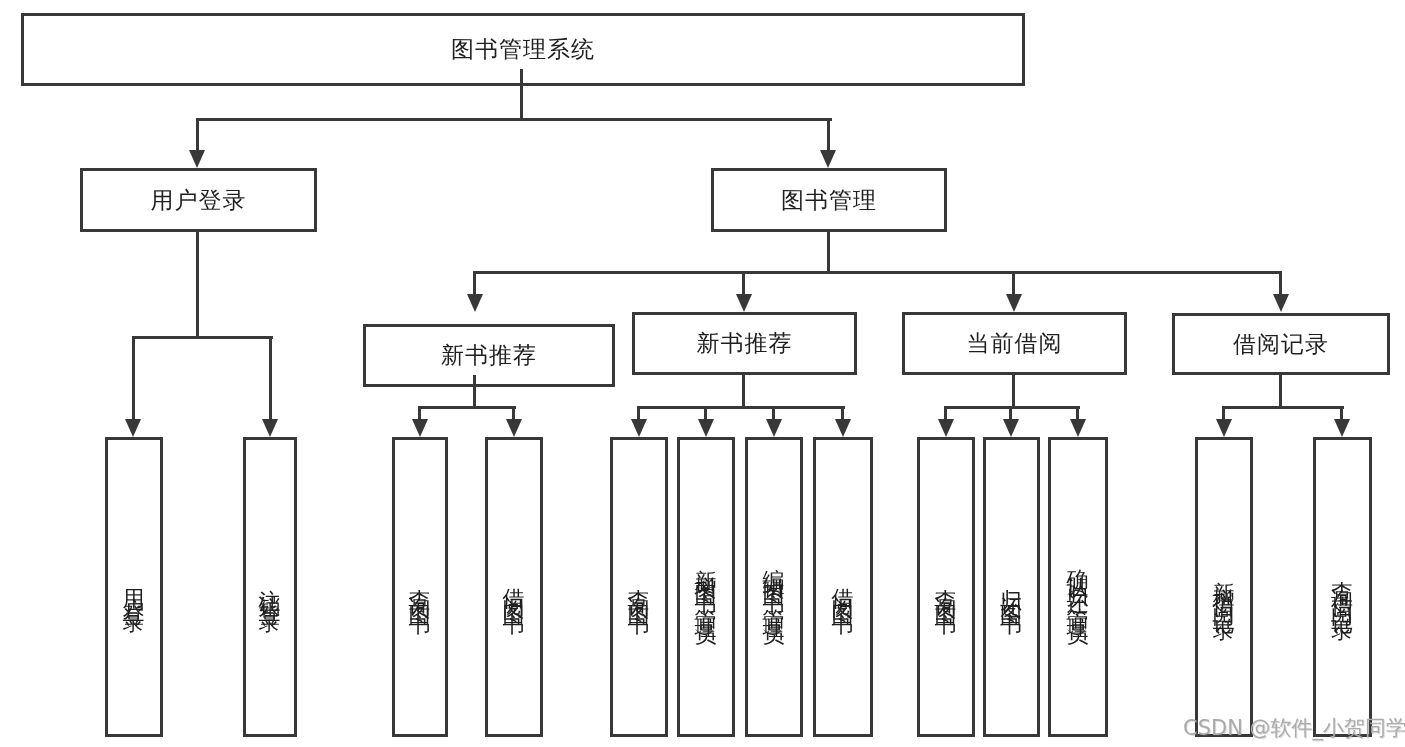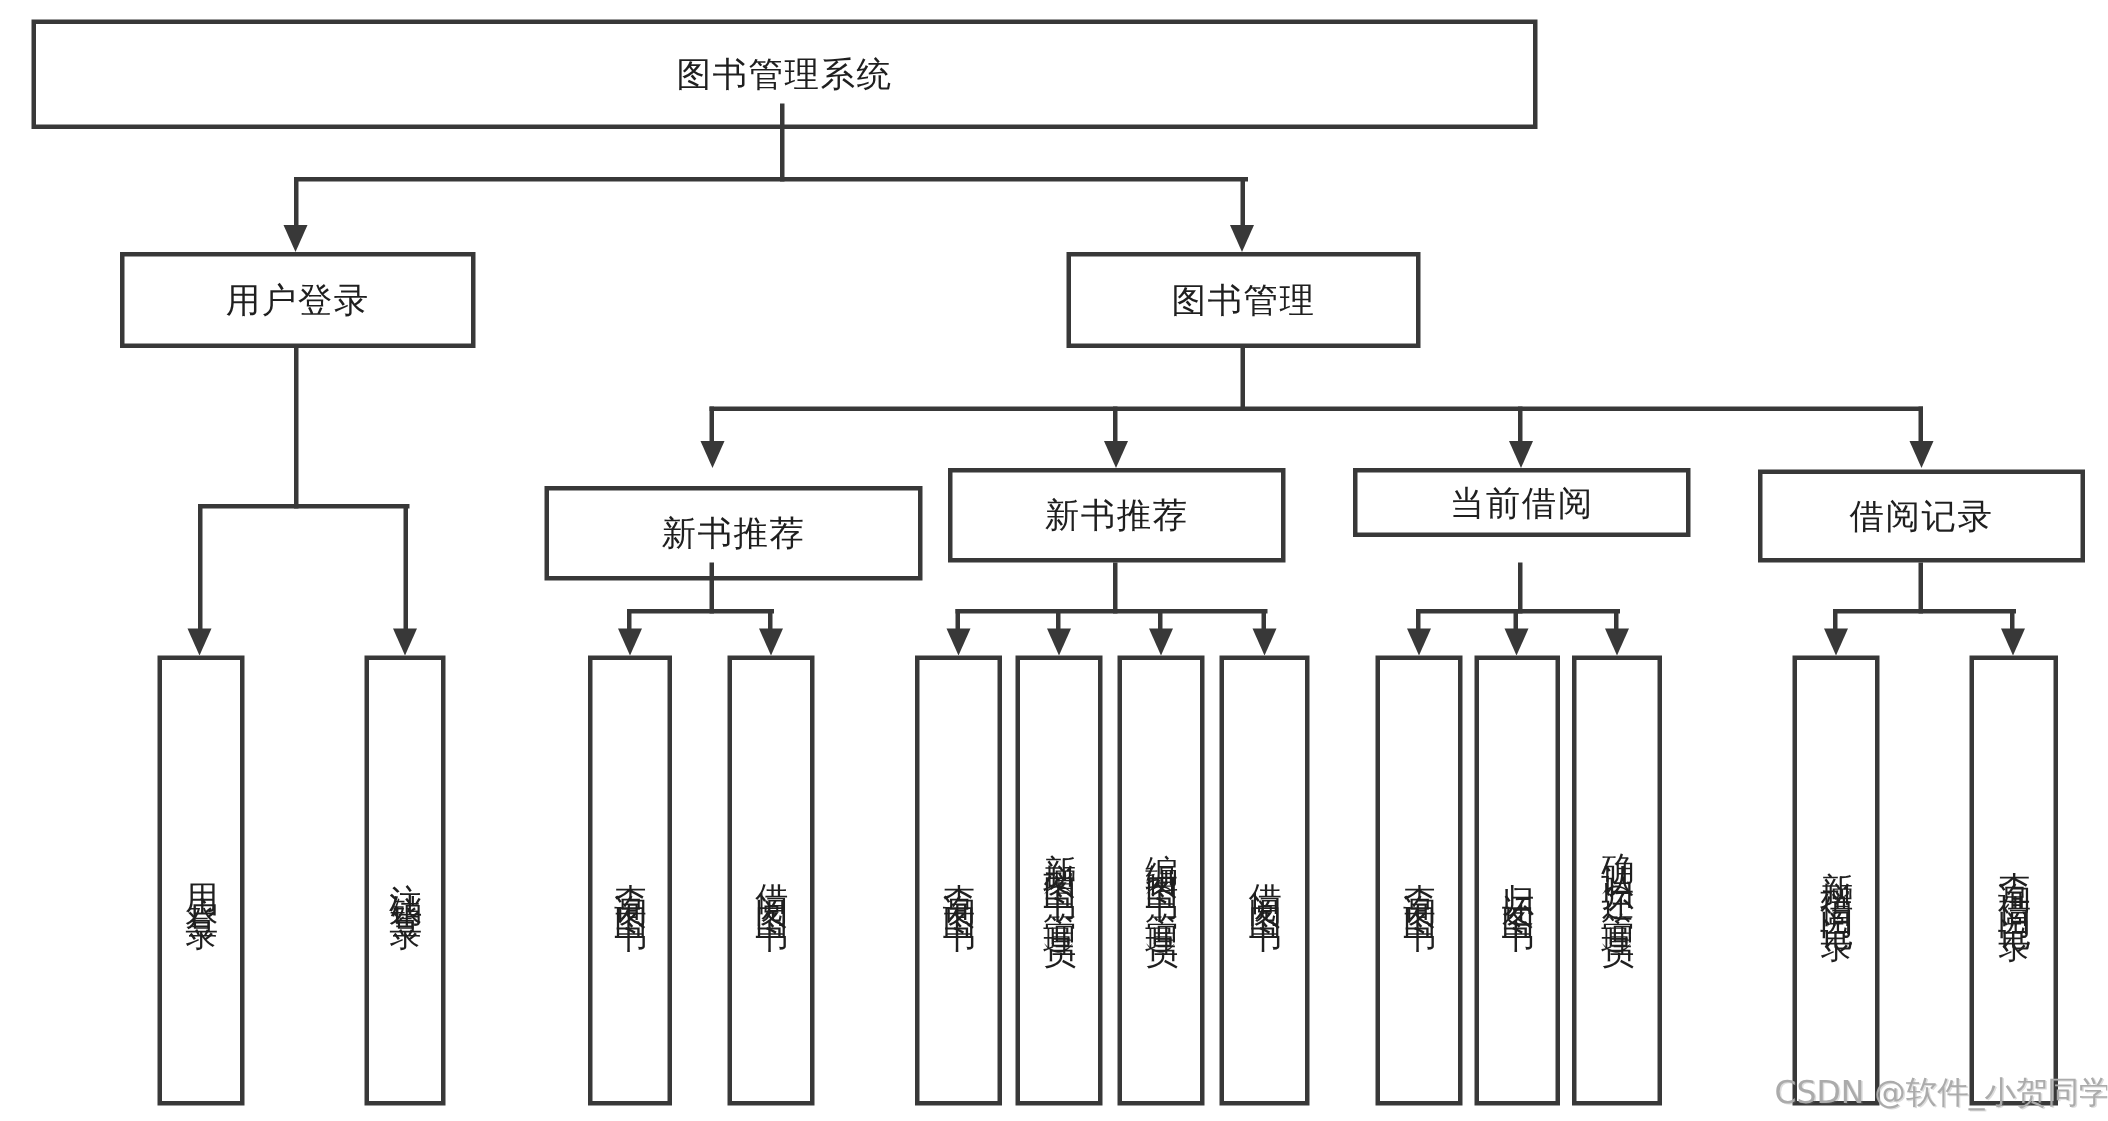--- a/index.html
+++ b/index.html
@@ -113,21 +113,21 @@
   <div class="arrow" style="left:1006px; top:294px;"></div>
   <div class="vline" style="left:1279px; top:271px; height:26px;"></div>
   <div class="arrow" style="left:1273px; top:294px;"></div>
 
   <div class="box" style="left:363px; top:324px; width:252px; height:63px;">
     <span>新书推荐</span>
   </div>
   <div class="box" style="left:632px; top:312px; width:225px; height:63px;">
     <span>新书推荐</span>
   </div>
-  <div class="box" style="left:902px; top:312px; width:225px; height:46px;">
+  <div class="box" style="left:902px; top:312px; width:225px; height:63px;">
     <span>当前借阅</span>
   </div>
   <div class="box" style="left:1172px; top:313px; width:218px; height:62px;">
     <span>借阅记录</span>
   </div>
 
   <div class="vline" style="left:473px; top:375px; height:34px;"></div>
   <div class="hline" style="left:418px; top:406px; width:98px;"></div>
   <div class="vline" style="left:418px; top:406px; height:15px;"></div>
   <div class="arrow" style="left:412px; top:419px;"></div>

